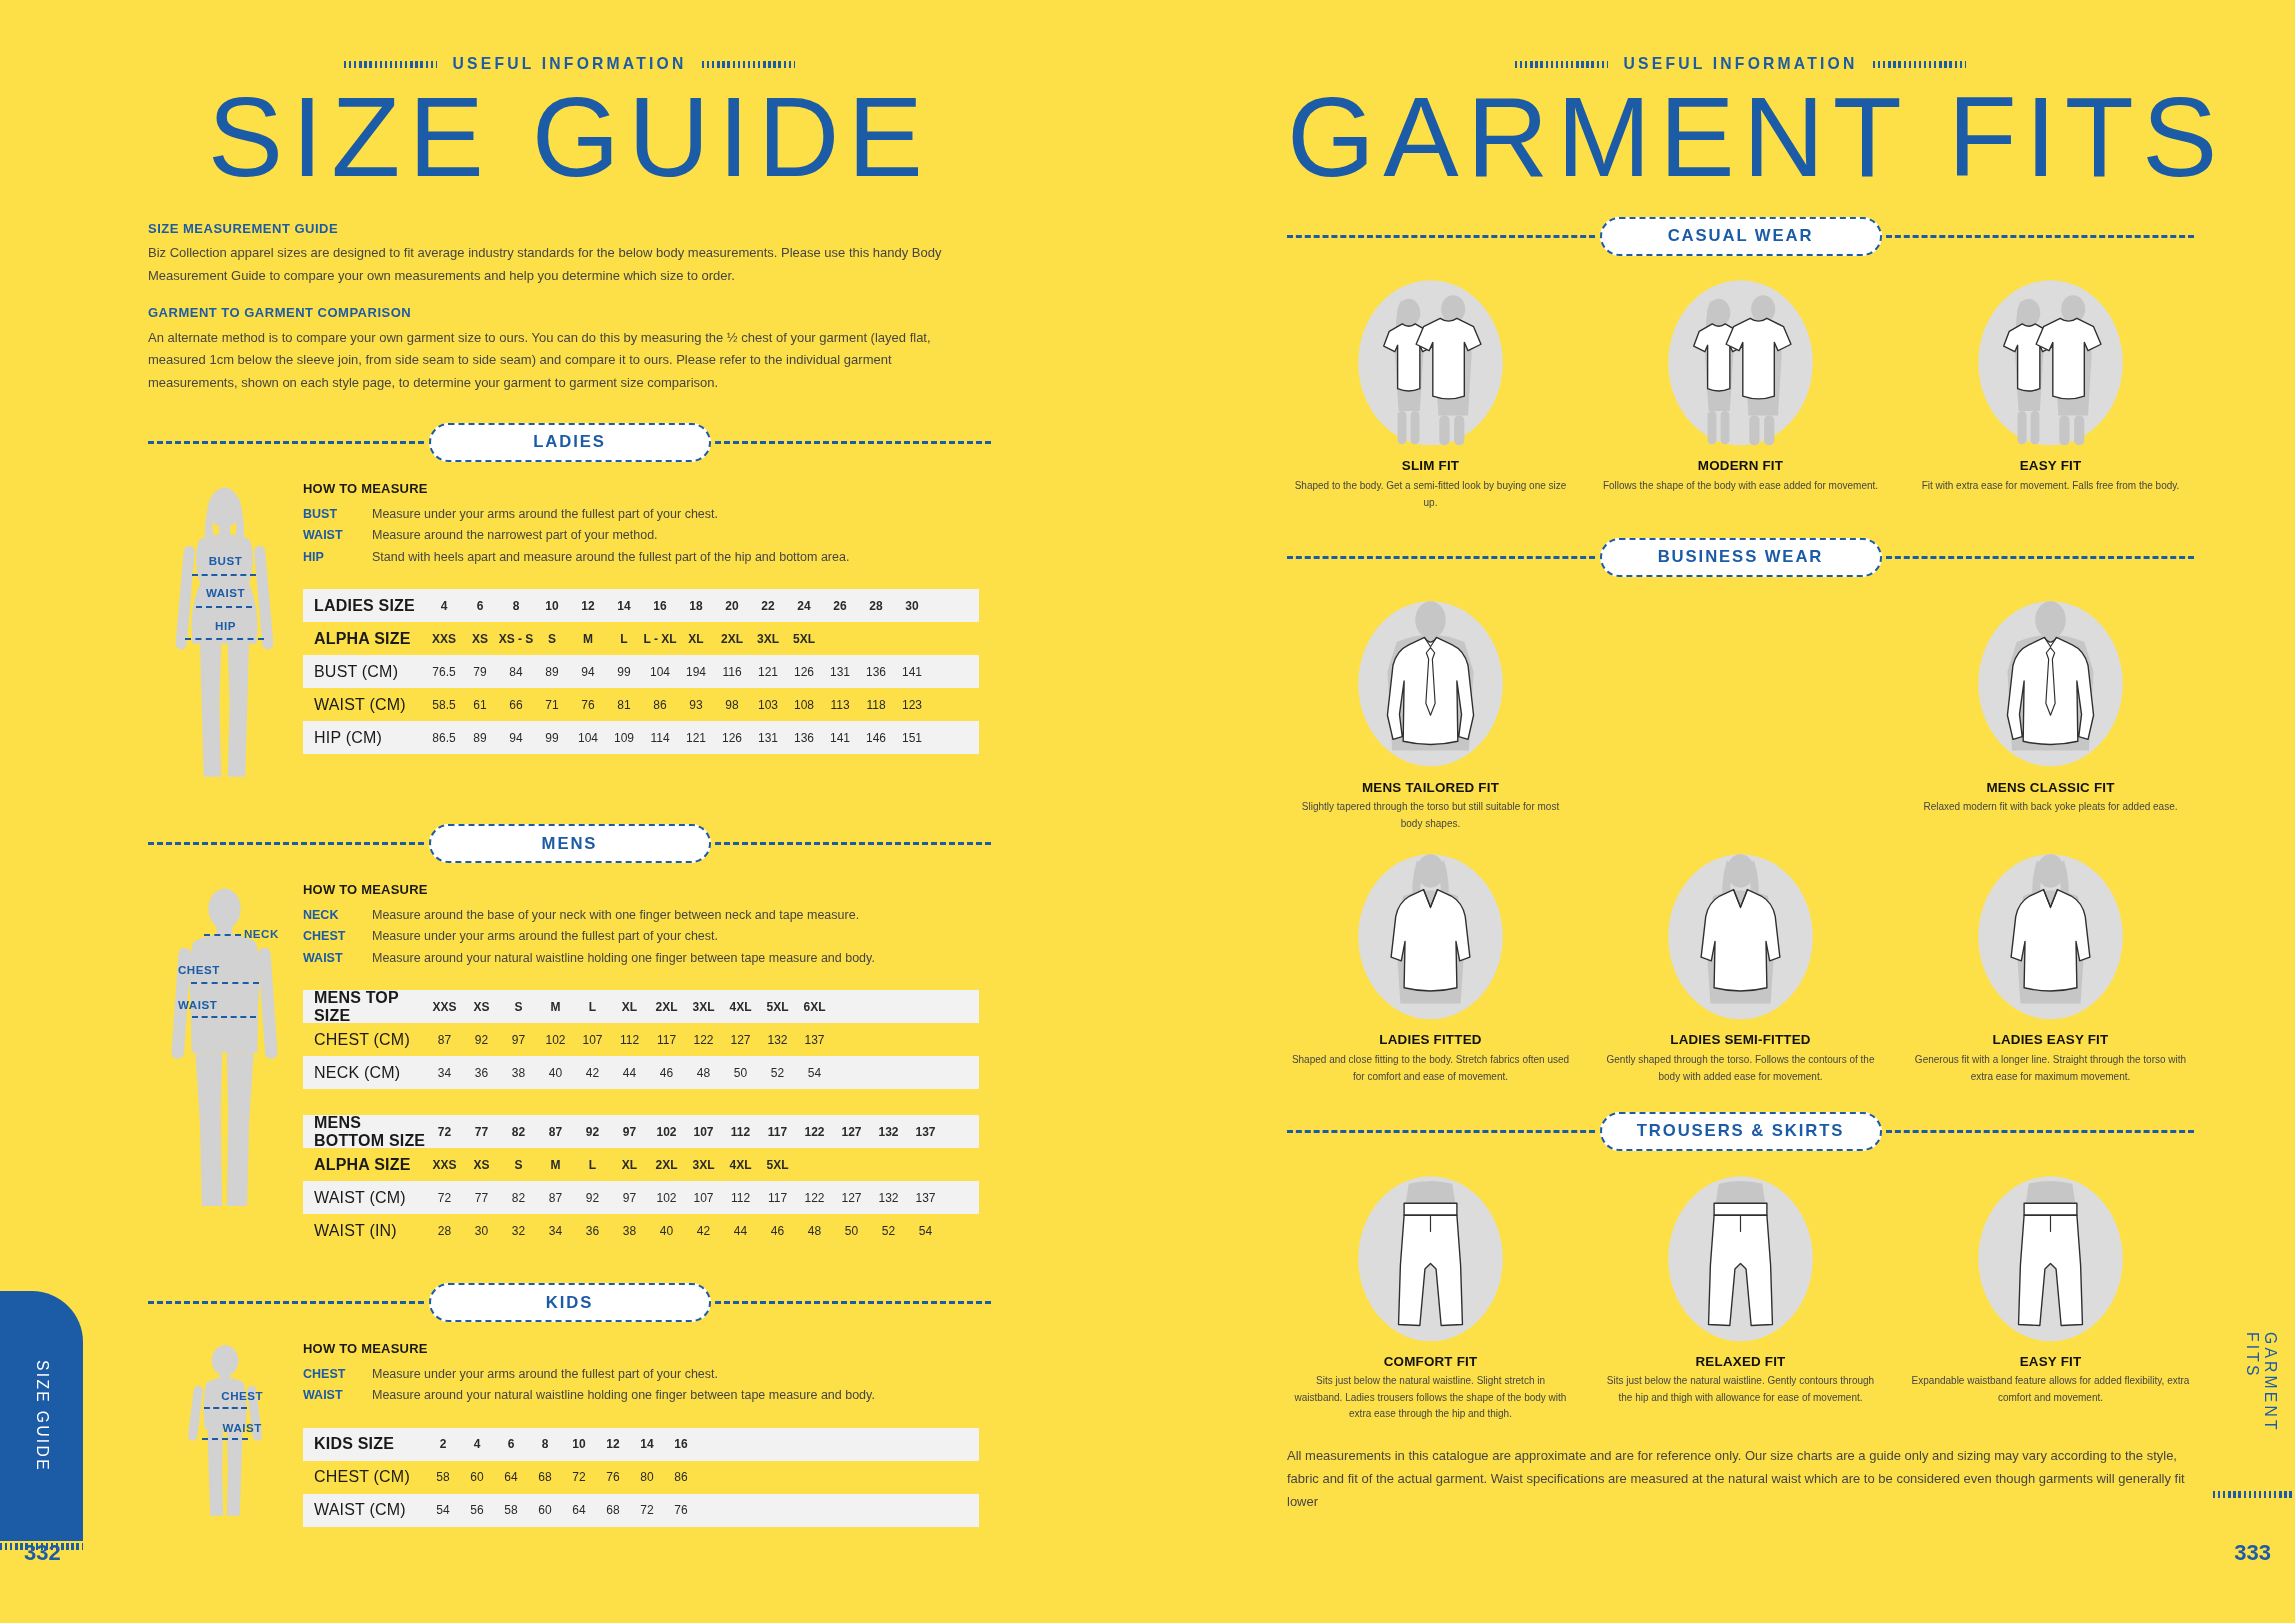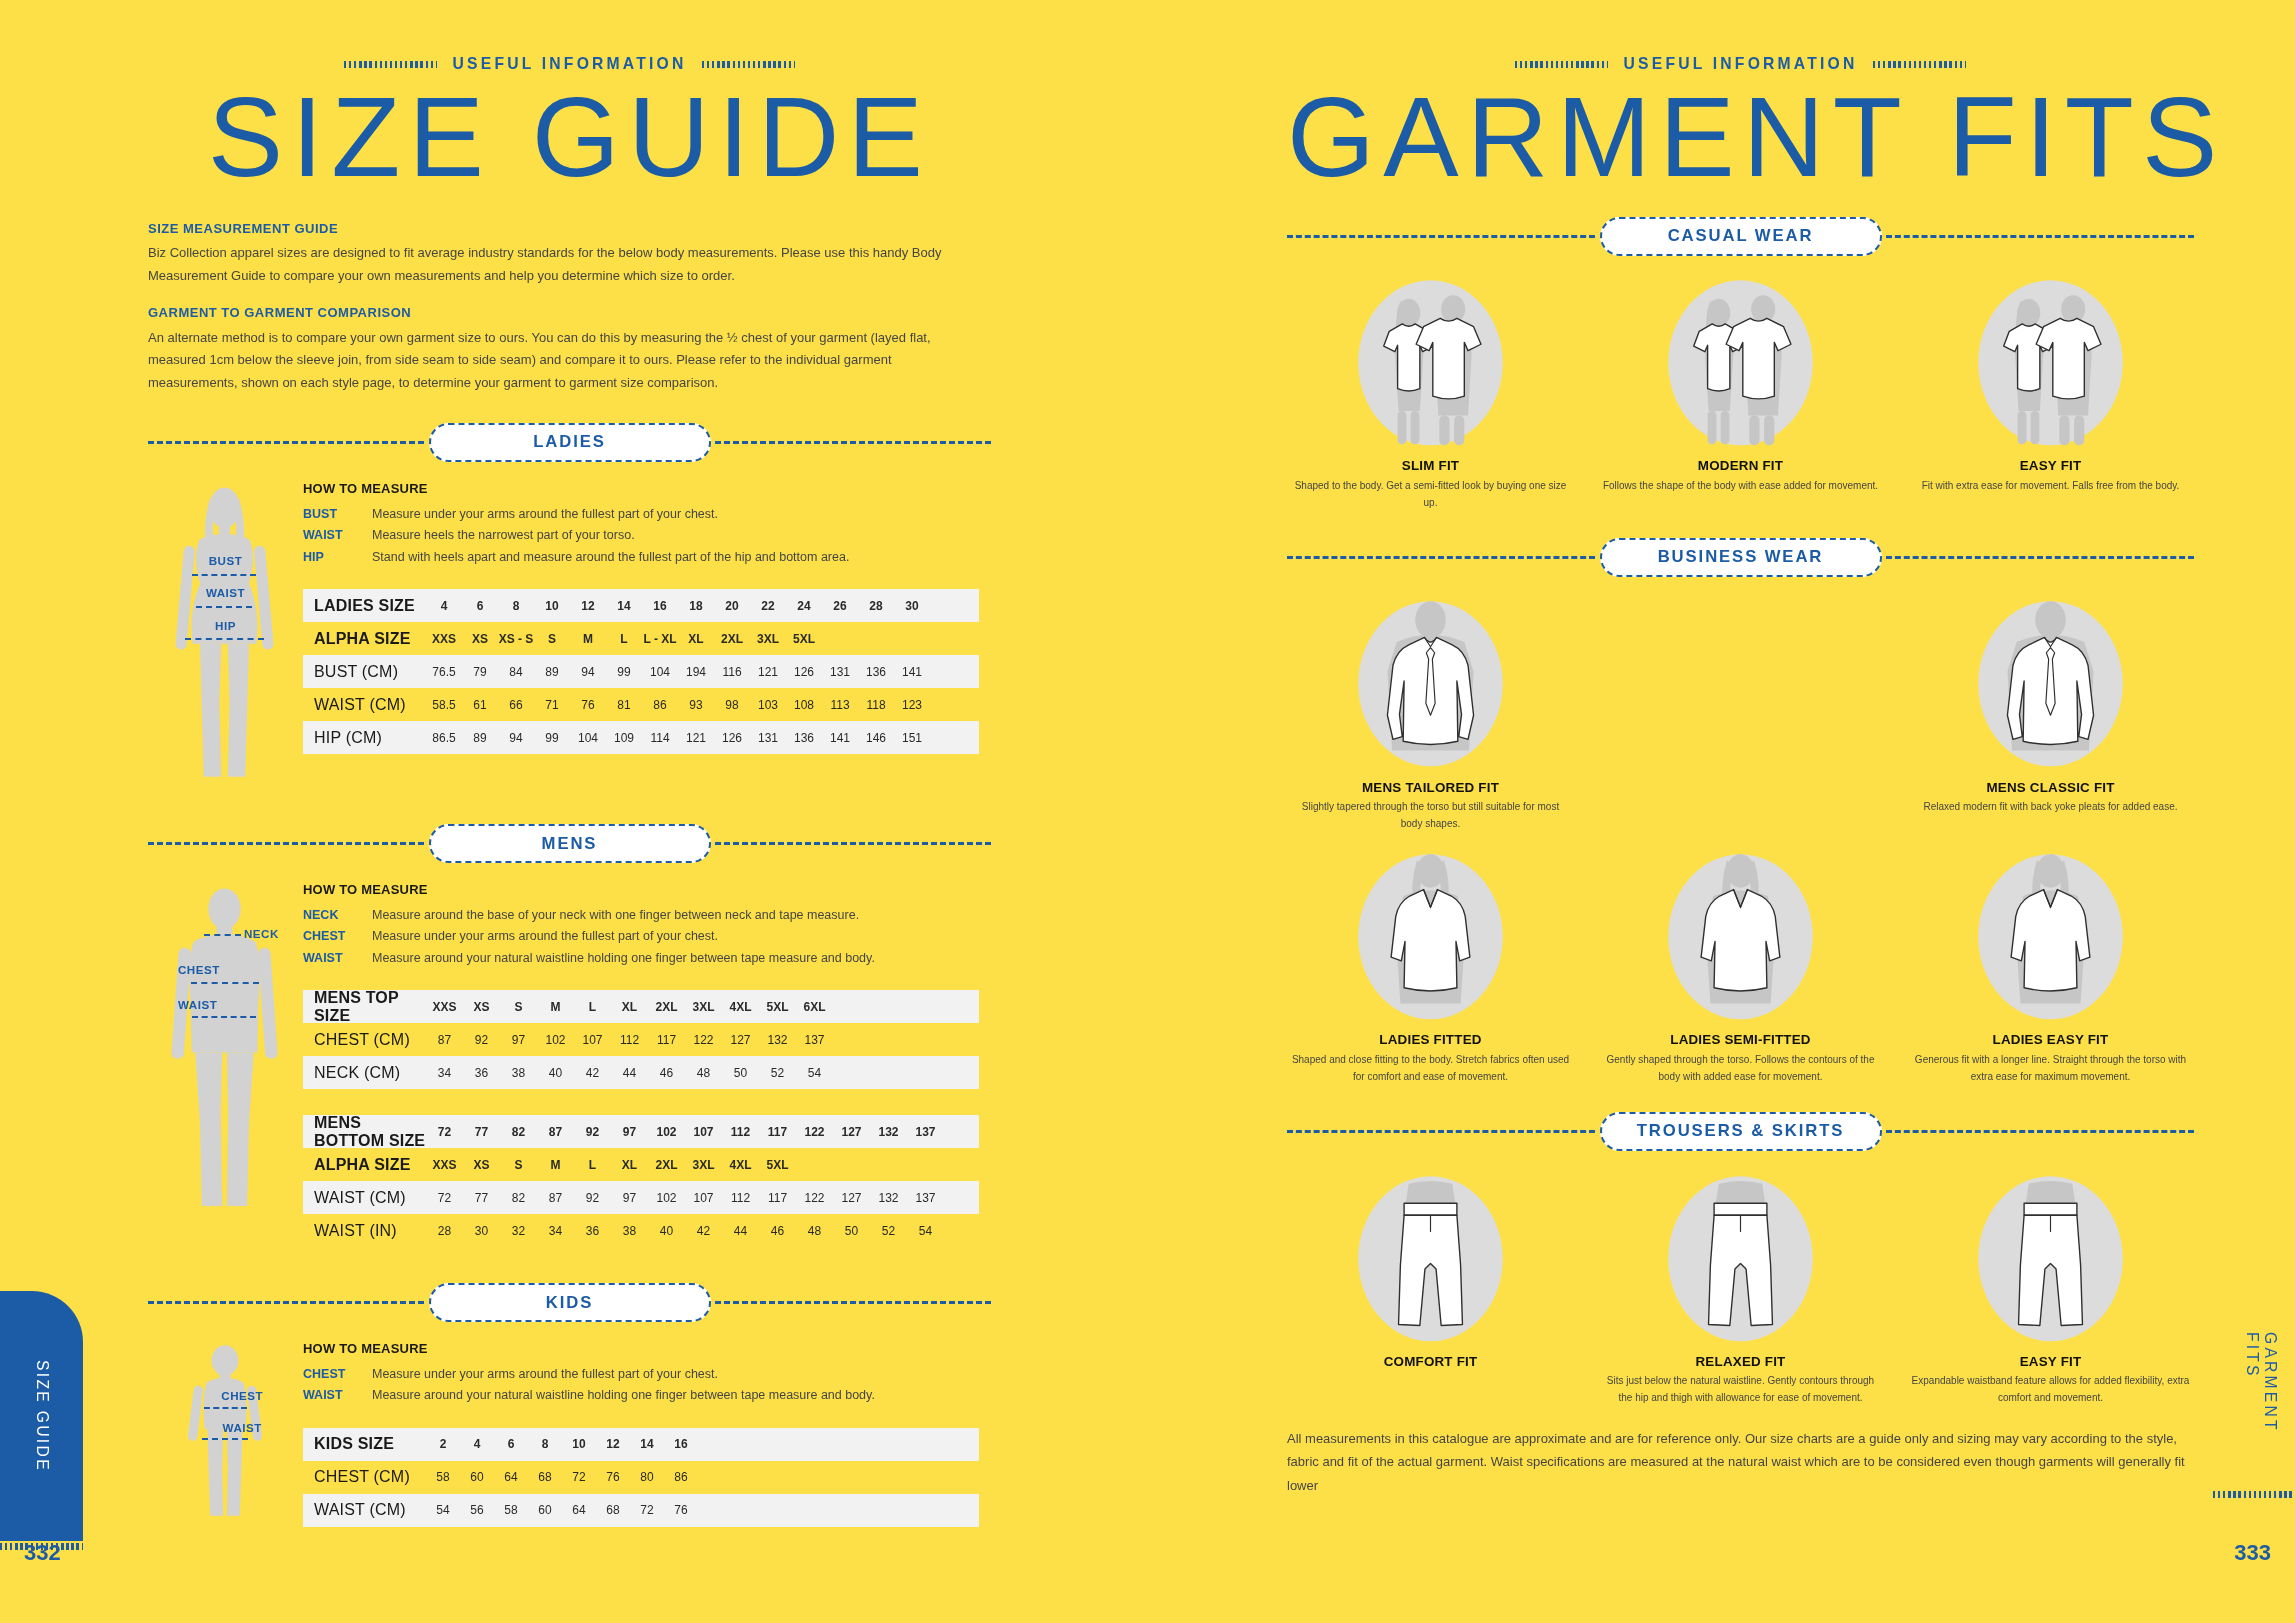--- a/index.html
+++ b/index.html
@@ -130,21 +130,21 @@
       </div>
       <div class="sg-content">
         <div class="htm">HOW TO MEASURE</div>
         <div class="measure-list">
             <div class="measure-row">
               <span class="measure-term">BUST</span>
               <span class="measure-desc">Measure under your arms around the fullest part of your chest.</span>
             </div>
             <div class="measure-row">
               <span class="measure-term">WAIST</span>
-              <span class="measure-desc">Measure heels the narrowest part of your torso.</span>
+              <span class="measure-desc">Measure around the narrowest part of your method.</span>
             </div>
             <div class="measure-row">
               <span class="measure-term">HIP</span>
               <span class="measure-desc">Stand with heels apart and measure around the fullest part of the hip and bottom area.</span>
             </div>
           </div>
         <div class="size-table" style="--colw:36px;">
             <div class="trow header">
               <div class="tlabel">LADIES SIZE</div>
               <div class="tcell">4</div>
@@ -640,20 +640,21 @@
 <ellipse cx="165" cy="196" rx="156" ry="178" fill="#dcdcdc"></ellipse>
 <path d="M118,34 Q165,22 212,34 L220,86 L110,86 Z" fill="var(--sil2,#c6c6c6)"></path>
 <g fill="#fff" stroke="#2f2f2f" stroke-width="3" stroke-linejoin="round">
 <rect x="108" y="76" width="114" height="26"></rect>
 <path d="M108,102 L222,102 L230,210 L234,338 L188,340 L177,218 L165,206 L153,218 L142,340 L96,338 L100,210 Z"></path>
               </g>
 <path d="M165,102 L165,138" stroke="#2f2f2f" stroke-width="2.5"></path>
             </svg>
           </div>
           <div class="fit-name">COMFORT FIT</div>
+          <div class="fit-desc">Sits just below the natural waistline. Slight stretch in waistband. Ladies trousers follows the shape of the body with extra ease through the hip and thigh.</div>
         </div>
         <div class="fit-card">
           <div class="fit-icon">
             <svg viewBox="0 0 330 380" width="153" height="176">
 <ellipse cx="165" cy="196" rx="156" ry="178" fill="#dcdcdc"></ellipse>
 <path d="M118,34 Q165,22 212,34 L220,86 L110,86 Z" fill="var(--sil2,#c6c6c6)"></path>
 <g fill="#fff" stroke="#2f2f2f" stroke-width="3" stroke-linejoin="round">
 <rect x="108" y="76" width="114" height="26"></rect>
 <path d="M108,102 L222,102 L230,210 L234,338 L188,340 L177,218 L165,206 L153,218 L142,340 L96,338 L100,210 Z"></path>
               </g>

